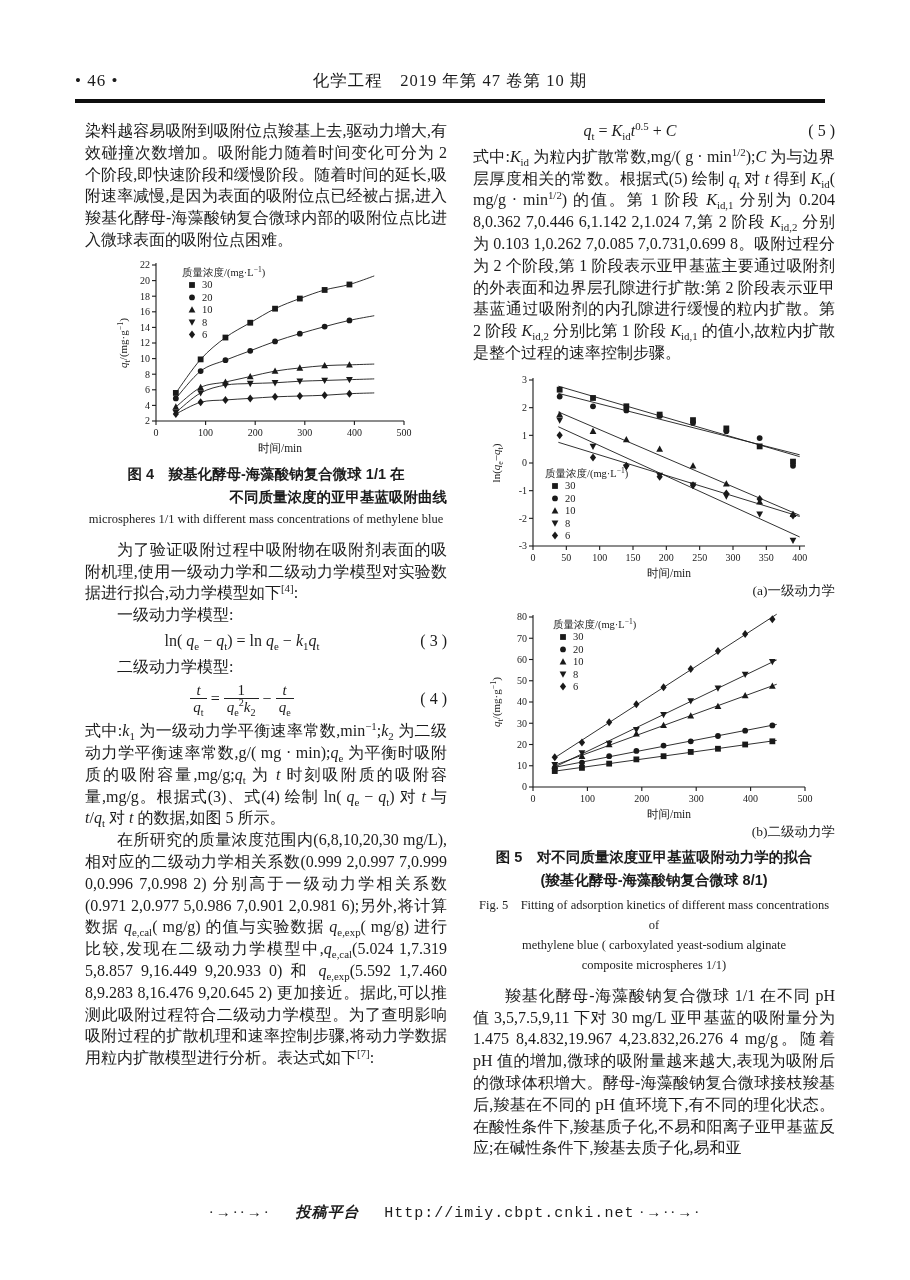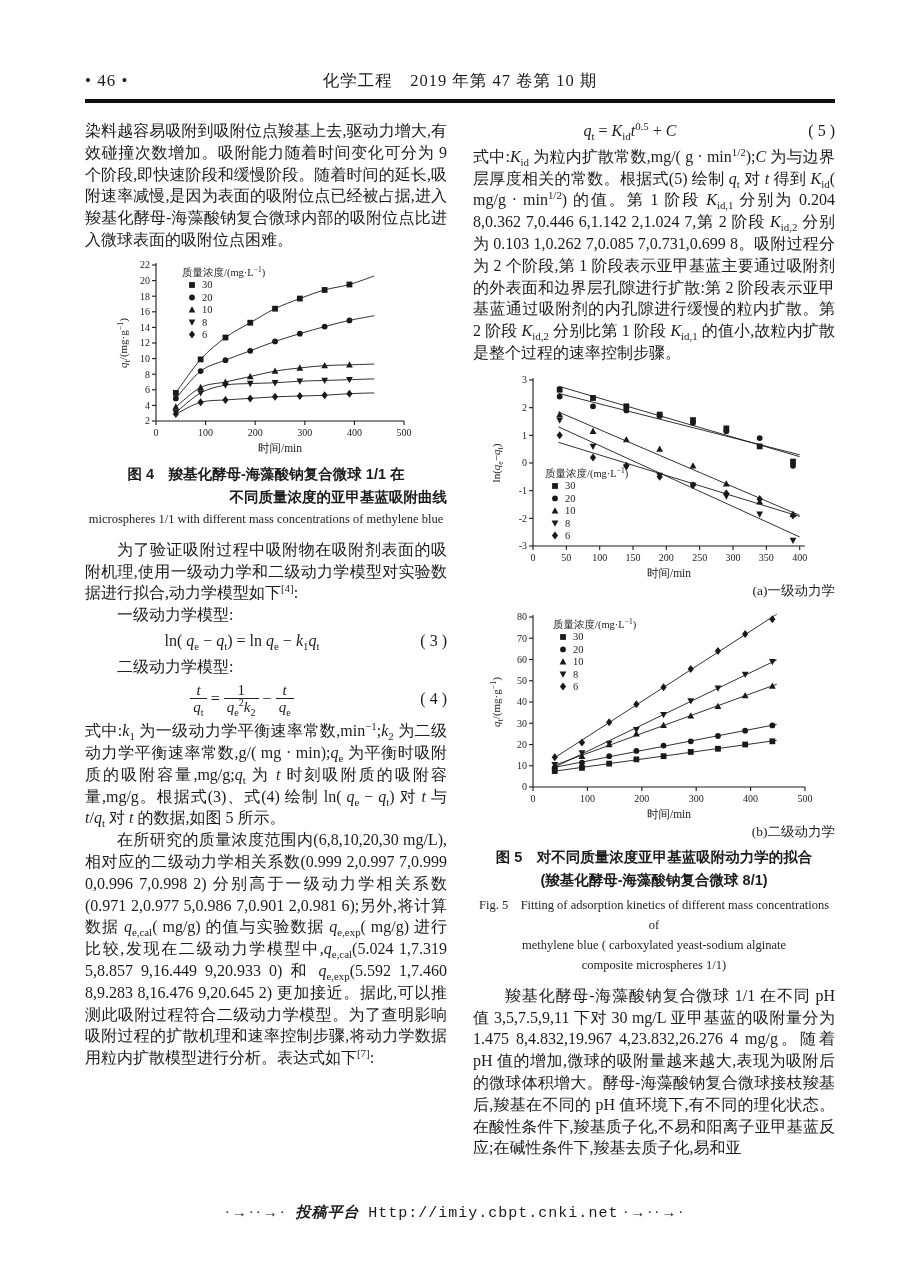--- a/index.html
+++ b/index.html
@@ -1,19 +1,19 @@
 <!DOCTYPE html>
 <html><head>
 <meta charset="utf-8">
 <style>
   html,body{margin:0;padding:0;background:#e9e9e9;}
   .page{position:relative;width:910px;height:1280px;background:#ffffff;overflow:hidden;
         font-family:"Liberation Serif","DejaVu Serif",serif;color:#1c1c1c;}
   
-  .header{position:absolute;top:70px;left:85px;width:750px;}
+  .header{position:absolute;top:70px;left:75px;width:750px;}
   .header-row{display:flex;align-items:baseline;font-size:17px;}
   .page-num{width:120px;text-align:left;letter-spacing:1px;}
   .journal-title{flex:1;text-align:center;font-size:16.5px;letter-spacing:1px;}
   .header-rule{margin-top:7px;height:3.5px;background:#0e0e0e;}
   
   .columns{position:absolute;top:120px;left:85px;width:750px;display:flex;gap:26px;}
   .col{width:362px;font-size:16px;line-height:21.8px;}
   .col p{margin:0;text-align:justify;}
   .indent{text-indent:2em;}
   sub,sup{font-size:68%;line-height:0;}
@@ -29,21 +29,21 @@
   .figure{margin:8px 0 4px 0;text-align:center;}
   .figure svg{display:block;margin:0 auto;}
   .sub-cap{font-size:13.5px;line-height:20px;text-align:right;margin-top:1px;}
   .cap-zh{font-family:"Liberation Sans","DejaVu Sans",sans-serif;font-weight:bold;
           font-size:14.5px;line-height:23px;text-align:center;margin-top:8px;}
   .cap-en{font-size:12.5px;line-height:20px;text-align:center;margin-top:3px;}
   
   .footer-platform{position:absolute;top:1203px;left:0;width:100%;text-align:center;
                    font-size:15px;letter-spacing:1px;}
   .footer-platform .orn{letter-spacing:2px;color:#222;}
-  .footer-platform .plat{font-style:italic;font-weight:bold;margin:0 4px;}
+  .footer-platform .plat{font-style:italic;font-weight:bold;margin:0 20px;}
   .footer-platform .url{font-family:Liberation Mono, monospace;}
   .footer-copy{position:absolute;top:1246px;left:28px;width:854px;font-size:15px;
                color:#b3b3b3;font-family:"Liberation Serif","DejaVu Serif",serif;}
   .footer-copy .curl{margin-left:34px;}
 </style>
 </head>
 <body>
 
 <div class="page">
 
@@ -52,21 +52,21 @@
       <span class="page-num">• 46 •</span>
       <span class="journal-title">化学工程　2019 年第 47 卷第 10 期</span>
       <span class="page-num"></span>
     </div>
     <div class="header-rule"></div>
   </div>
 
   <div class="columns">
 
     <div class="col">
-      <p>染料越容易吸附到吸附位点羧基上去,驱动力增大,有效碰撞次数增加。吸附能力随着时间变化可分为 9 个阶段,即快速阶段和缓慢阶段。随着时间的延长,吸附速率减慢,是因为表面的吸附位点已经被占据,进入羧基化酵母-海藻酸钠复合微球内部的吸附位点比进入微球表面的吸附位点困难。</p>
+      <p>染料越容易吸附到吸附位点羧基上去,驱动力增大,有效碰撞次数增加。吸附能力随着时间变化可分为 2 个阶段,即快速阶段和缓慢阶段。随着时间的延长,吸附速率减慢,是因为表面的吸附位点已经被占据,进入羧基化酵母-海藻酸钠复合微球内部的吸附位点比进入微球表面的吸附位点困难。</p>
 
       <div class="figure">
         <svg width="300" height="196" viewBox="0 0 300 196">
             <line stroke="#1a1a1a" stroke-width="1.1" x1="40" y1="4" x2="40" y2="162"></line>
             <line stroke="#1a1a1a" stroke-width="1.1" x1="40" y1="162" x2="288" y2="162"></line>
             <line stroke="#1a1a1a" stroke-width="1.1" x1="40" y1="162" x2="40" y2="166"></line>
             <text x="40" y="177" text-anchor="middle" font-size="10" fill="#1a1a1a">0</text>
             <line stroke="#1a1a1a" stroke-width="1.1" x1="89.6" y1="162" x2="89.6" y2="166"></line>
             <text x="89.6" y="177" text-anchor="middle" font-size="10" fill="#1a1a1a">100</text>
             <line stroke="#1a1a1a" stroke-width="1.1" x1="139.2" y1="162" x2="139.2" y2="166"></line>

